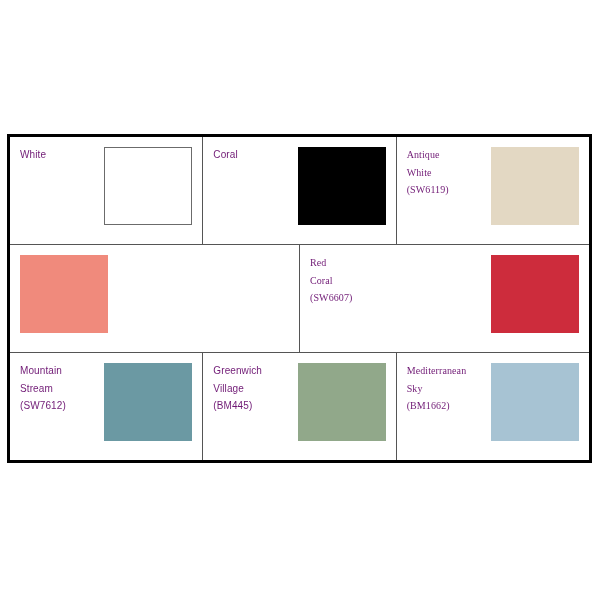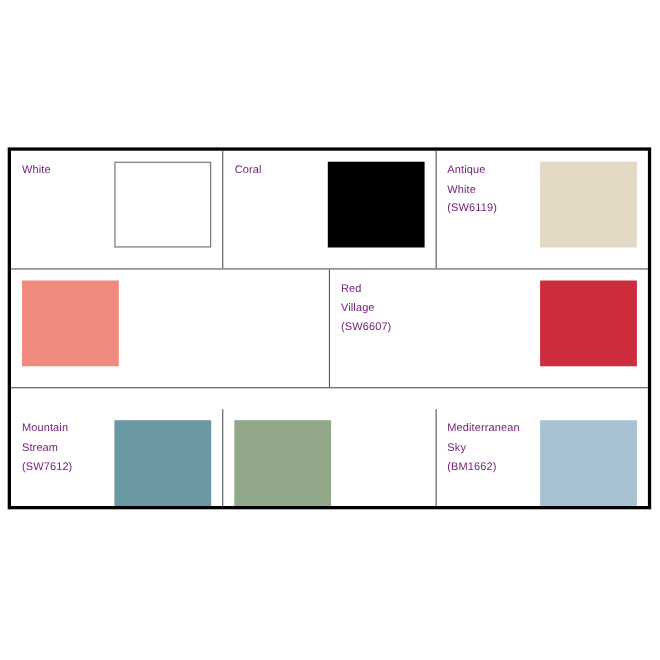--- a/index.html
+++ b/index.html
@@ -37,36 +37,36 @@
 
   .swatch-row {
     flex: 1 1 0;
     display: flex;
     flex-direction: row;
     border-bottom: 1px solid #555555;
     min-height: 0;
   }
   .swatch-row:last-child {
     border-bottom: none;
-    align-items: flex-end;
   }
 
   .swatch-cell {
     flex: 1 1 0;
     display: flex;
     flex-direction: row;
     align-items: flex-start;
     border-right: 1px solid #555555;
     box-sizing: border-box;
     padding: 9px 0 0 10px;
     min-width: 0;
     position: relative;
   }
   .swatch-cell:last-child {
     border-right: none;
+    font-family: Liberation Serif, serif;
   }
 
   .swatch-label {
     flex: 1 1 auto;
     font-size: 10px;
     line-height: 17.5px;
     color: #701a75;
     letter-spacing: 0.1px;
     white-space: pre-line;
     padding-right: 2px;
@@ -109,34 +109,37 @@
         <div class="swatch-chip" style="background-color: rgb(227, 216, 195);"></div>
       </div>
     </div>
 
     <div class="swatch-row">
       <div class="swatch-cell">
         <div class="swatch-chip" style="background-color: rgb(240, 138, 124);"></div>
       </div>
       <div class="swatch-cell">
         <div class="swatch-label">Red
-Village
+Coral
 (SW6607)</div>
         <div class="swatch-chip" style="background-color: rgb(205, 44, 60);"></div>
       </div>
     </div>
 
     <div class="swatch-row">
       <div class="swatch-cell">
         <div class="swatch-label">Mountain
 Stream
 (SW7612)</div>
         <div class="swatch-chip" style="background-color: rgb(107, 153, 163);"></div>
       </div>
       <div class="swatch-cell">
+        <div class="swatch-label">Greenwich
+Village
+(BM445)</div>
         <div class="swatch-chip" style="background-color: rgb(145, 168, 138);"></div>
       </div>
       <div class="swatch-cell">
         <div class="swatch-label">Mediterranean
 Sky
 (BM1662)</div>
         <div class="swatch-chip" style="background-color: rgb(167, 195, 211);"></div>
       </div>
     </div>
 

